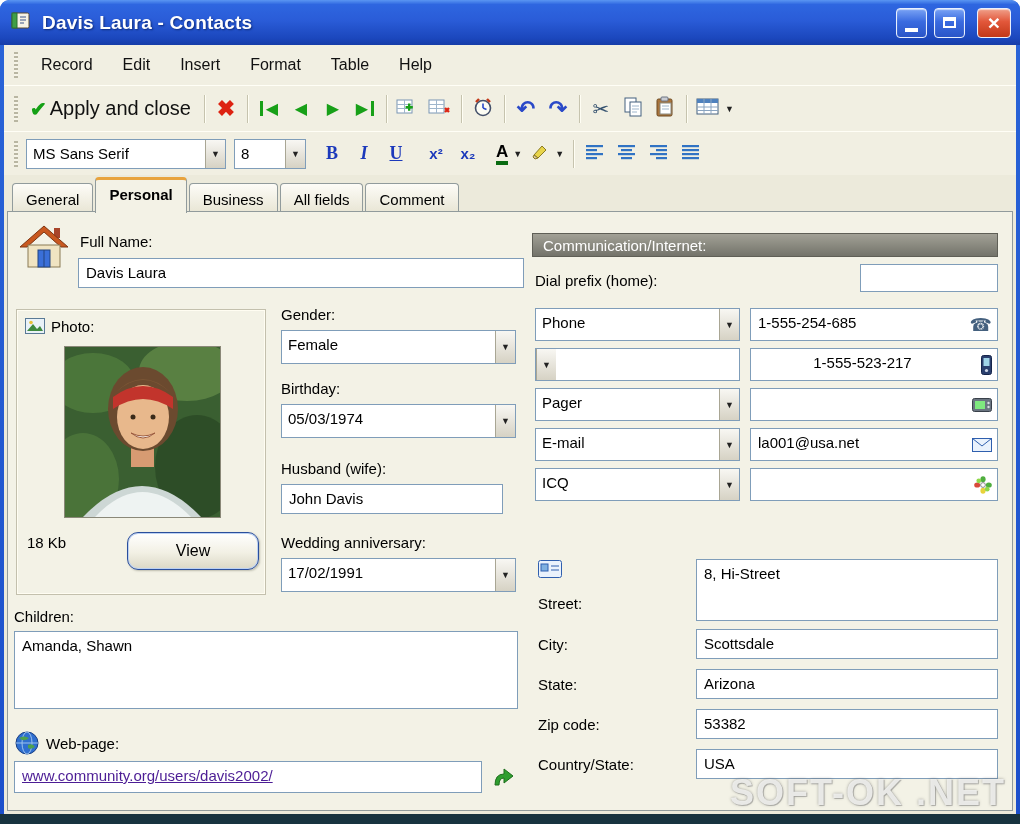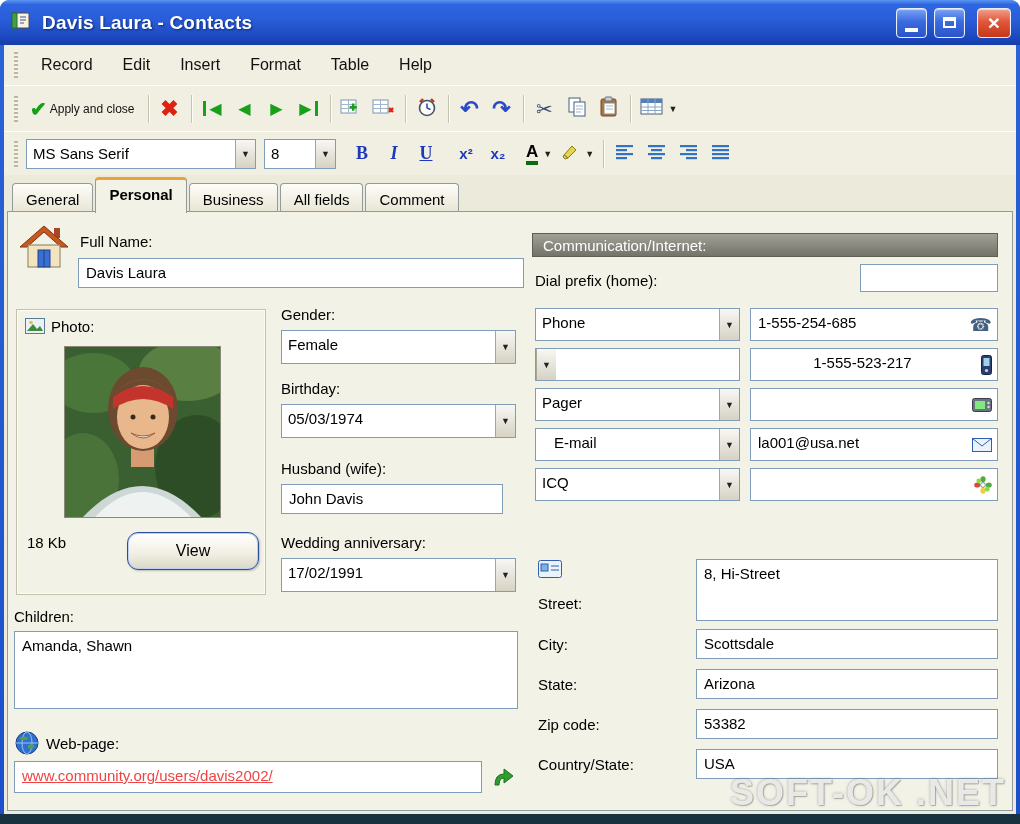--- a/index.html
+++ b/index.html
@@ -39,21 +39,21 @@
 
   
   .toolbar { position:absolute; left:0; right:0; display:flex; align-items:center; padding-left:8px;
     background:#f1efe2; }
   .toolbar1 { top:40px; height:46px; border-top:1px solid #fffef6; }
   .toolbar2 { top:86px; height:44px; border-top:1px solid #fffef6; }
   .tbtn { height:34px; min-width:32px; display:flex; align-items:center; justify-content:center;
     border-radius:3px; padding:0 4px; gap:3px; }
   .sep { width:1px; height:28px; background:#c6c3ae; box-shadow:1px 0 0 #fffef4; margin:0 5px; flex:0 0 auto; }
   .ico-check { color:#15a015; font-size:20px; font-weight:bold; }
-  .apply-label { font-size:12px; color:#111; padding-right:4px; }
+  .apply-label { font-size:20px; color:#111; padding-right:4px; }
   .ico-delete { color:#dd2211; font-size:22px; font-weight:bold; }
   .nav-glyph { color:#18a018; font-size:16px; }
   .nav-bar { width:3px; height:15px; background:#18a018; }
   .ico-undo,.ico-redo { color:#2a49c8; font-size:22px; font-weight:bold; }
   .ico-cut { color:#33506e; font-size:20px; }
   .combo-drop { font-size:9px; color:#222; margin-left:2px; }
 
   
   .combo-box { height:30px; background:#fff; border:1px solid #7f9db9; display:flex; align-items:stretch; }
   .combo-text { flex:1; font-size:15px; padding:5px 6px; white-space:nowrap; overflow:hidden; color:#000; }
@@ -83,21 +83,21 @@
   .group-header { position:absolute; height:24px; background:linear-gradient(180deg,#a2a196,#73736a);
     border:1px solid #5f5f56; color:#fff; font-size:15px; padding:3px 10px; }
 
   .groupbox { position:absolute; border:1px solid #c3c0ad; box-shadow:inset 0 0 0 1px #fffdf2; background:#f3f2e6; }
 
   .xp-btn { position:absolute; background:linear-gradient(180deg,#ffffff,#f2f0e4 55%,#dbd8c6);
     border:1px solid #2a4e9c; border-radius:3px; font-size:16px; color:#000;
     display:flex; align-items:center; justify-content:center;
     box-shadow:inset 0 0 0 1px #bcd1f2, 1px 1px 2px rgba(90,90,70,.35); }
 
-  .link { color:#ef4444; text-decoration:underline; font-size:15px; }
+  .link { color:#4c1d95; text-decoration:underline; font-size:15px; }
   .go-btn { position:absolute; width:34px; height:32px; display:flex; align-items:center; justify-content:center;
     border-radius:3px; }
 
   .watermark { position:absolute; right:6px; bottom:-4px; font-size:36px; font-weight:bold; letter-spacing:2px;
     color:rgba(240,240,238,.92); text-shadow:0 0 3px rgba(90,90,90,.55), 1px 1px 0 rgba(120,120,120,.4); z-index:9; }
 </style>
 </head>
 <body>
 
 <div class="frame" data-interactable="false">
@@ -248,21 +248,21 @@
               <line x1="15" y1="2" x2="15" y2="17" stroke="#8aa4c0"></line>
           </svg>
         </span>
         <span class="combo-drop" data-interactable="false">▼</span>
       </div>
     </div>
 
     <div class="toolbar toolbar2" data-interactable="false">
       <div class="grip" data-interactable="true"></div>
 
-      <div class="combo-box" style="width:230px;" data-interactable="true">
+      <div class="combo-box" style="width:200px;" data-interactable="true">
         <span class="combo-text" data-interactable="false">MS Sans Serif</span>
         <span class="combo-arrow" data-interactable="true">▼</span>
       </div>
       <div style="width:8px;"></div>
       <div class="combo-box" style="width:72px;" data-interactable="true">
         <span class="combo-text" data-interactable="false">8</span>
         <span class="combo-arrow" data-interactable="true">▼</span>
       </div>
       <div style="width:10px;"></div>
 
@@ -474,21 +474,21 @@
         <span class="field-icon" data-interactable="false">
           <svg width="20" height="14" viewBox="0 0 20 14">
             <rect x="0.5" y="0.5" width="19" height="13" rx="2" fill="#6a7480" stroke="#39404a"></rect>
             <rect x="3" y="3" width="10" height="8" fill="#7fe87f"></rect>
             <circle cx="16.5" cy="5" r="1.2" fill="#d8dde4"></circle>
               <circle cx="16.5" cy="9" r="1.2" fill="#d8dde4"></circle>
           </svg>
         </span>
       </div>
 
-      <div class="combo" style="left:527px; top:216px; width:205px; height:33px;padding-left:12px;" data-interactable="true">
+      <div class="combo" style="left:527px; top:216px; width:205px; height:33px;" data-interactable="true">
         <span class="combo-text" data-interactable="false">E-mail</span>
         <span class="combo-arrow" data-interactable="true">▼</span>
       </div>
       <div class="field" style="left:742px; top:216px; width:248px; height:33px; padding-right:30px;" data-interactable="true">
         <span data-interactable="false">la001@usa.net</span>
         <span class="field-icon" data-interactable="false">
           <svg width="20" height="14" viewBox="0 0 20 14">
             <rect x="0.5" y="0.5" width="19" height="13" fill="#eaf2fc" stroke="#2f5fae"></rect>
             <path d="M0.5 0.5 L10 8 L19.5 0.5" fill="none" stroke="#2f5fae"></path>
           </svg>

